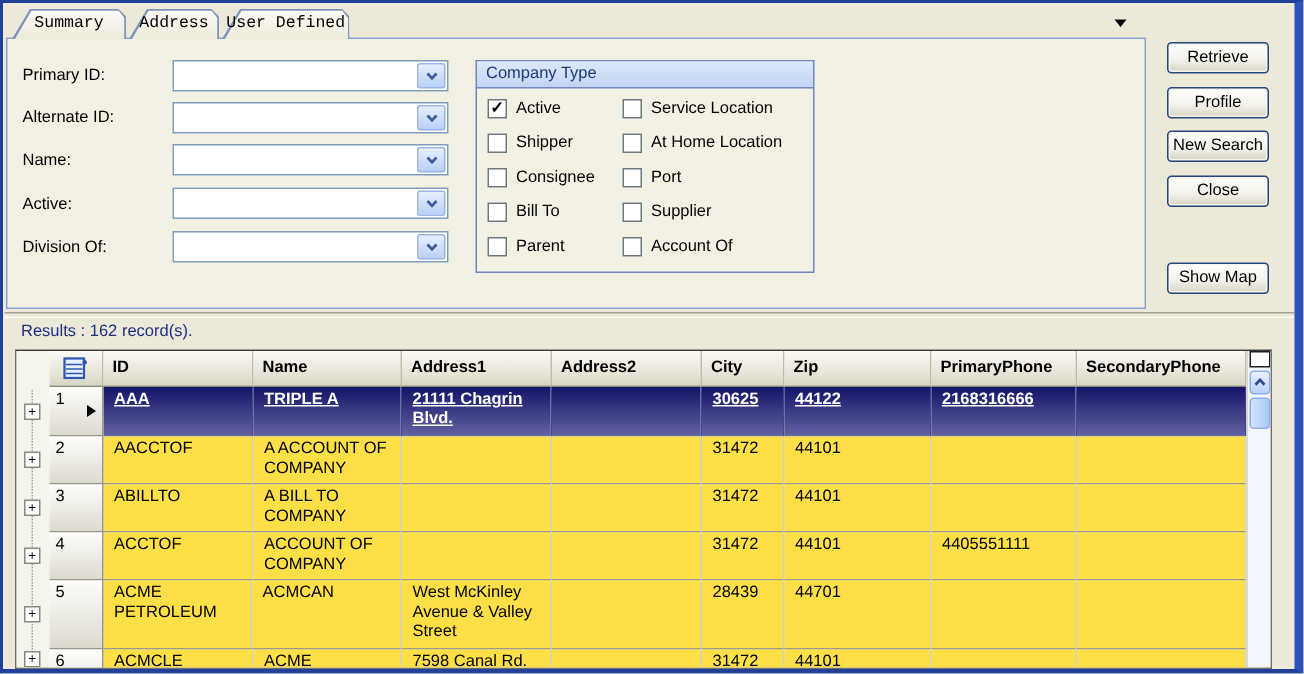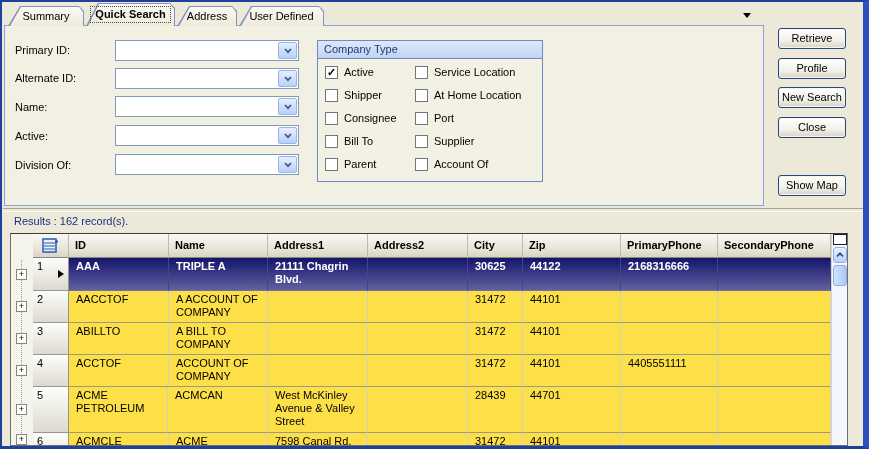--- a/index.html
+++ b/index.html
@@ -8,21 +8,21 @@
   .frame{position:absolute;inset:0;border-top:2px solid #21409c;border-left:2px solid #21409c;
          border-bottom:3px solid #21409c;border-right:6px solid #2d50bd;pointer-events:none;z-index:60;}
 
   
   .tabstrip{position:absolute;left:8px;top:3px;height:23px;display:flex;align-items:flex-end;z-index:10;}
   .tab{position:relative;height:20px;margin-right:2px;cursor:default;}
   .tab::before{content:"";position:absolute;inset:0;background:#7e93bd;
        clip-path:polygon(12px 0,calc(100% - 5px) 0,100% 5px,100% 100%,0 100%);}
   .tab::after{content:"";position:absolute;inset:0;background:linear-gradient(#fbfaf5,#eeeadb);
        clip-path:polygon(13px 1px,calc(100% - 5px) 1px,calc(100% - 1px) 6px,calc(100% - 1px) 100%,2px 100%);}
-  .tab .lbl{position:relative;z-index:2;display:block;text-align:center;padding-top:4px;white-space:nowrap;}
+  .tab .lbl{position:relative;z-index:2;display:block;text-align:center;padding-top:4px;white-space:nowrap;font-family:Liberation Mono, monospace;}
   .tab.active{height:23px;z-index:12;}
   .tab.active::after{clip-path:polygon(13px 1px,calc(100% - 5px) 1px,calc(100% - 1px) 6px,calc(100% - 1px) 100%,2px 100%);}
   .tab.active .lbl{font-weight:bold;padding-top:5px;}
   .tab.active .lbl span{outline:1px dotted #4a4a4a;padding:1px 4px 2px 4px;}
   .w-summary{width:76px}.w-quick{width:89px}.w-address{width:60px}.w-user{width:85px}
   .tab-overflow{position:absolute;left:743px;top:13px;width:0;height:0;
        border-left:4px solid transparent;border-right:4px solid transparent;border-top:5px solid #000;cursor:pointer;}
 
   
   .panel{position:absolute;left:4px;top:25px;width:760px;height:181px;background:#f2f0e3;
@@ -74,21 +74,21 @@
   .c-city{width:55px}.c-zip{width:98px}.c-pp{width:97px}.c-sp{width:113px}
 
   .rows{position:absolute;left:22px;top:24px;width:798px;}
   .grow{display:flex;cursor:pointer;}
   .h1{height:33px}.h2{height:32px}.h3{height:32px}.h4{height:32px}.h5{height:46px}.h6{height:40px}
   .rh{box-sizing:border-box;width:36px;flex:none;position:relative;padding:2px 0 0 4px;
       background:linear-gradient(#fdfdfb,#dcdacf);border-right:1px solid #989688;border-bottom:1px solid #989688;}
   .cell{box-sizing:border-box;flex:none;padding:2px 3px 0 7px;line-height:13px;overflow:hidden;
         background:#fde047;border-right:1px solid #d3d1c7;border-bottom:1px solid #9b998d;word-wrap:break-word;}
   .sel .cell{background:linear-gradient(#14146b,#6161a0);color:#fff;font-weight:bold;
-             border-right-color:#44448a;border-bottom-color:#6f6fa6;}
+             border-right-color:#44448a;border-bottom-color:#6f6fa6;text-decoration:underline;}
   .marker{position:absolute;right:4px;top:50%;margin-top:-4px;width:0;height:0;
           border-left:6px solid #000;border-top:4px solid transparent;border-bottom:4px solid transparent;}
 
   
   .sb{position:absolute;left:820px;top:0;bottom:0;width:16px;background:#f3f6fd;
       border-left:1px solid #d9d6cb;box-sizing:border-box;}
   .sb-corner{position:absolute;left:1px;top:0;width:14px;height:11px;background:#fff;
       border:1px solid #1e1e1e;box-sizing:border-box;}
   .sb-up{position:absolute;left:1px;top:13px;width:14px;height:16px;border-radius:3px;cursor:pointer;
       background:linear-gradient(#eaf1fe,#b9d0f8);border:1px solid #8fade8;box-sizing:border-box;
@@ -98,23 +98,20 @@
 </style>
 </head>
 <body>
 
 <div class="window">
 
   <div class="tabstrip">
     <div class="tab w-summary">
       <span class="lbl">Summary</span>
     </div>
-    <div class="tab active w-quick">
-      <span class="lbl"><span>Quick Search</span></span>
-    </div>
     <div class="tab w-address">
       <span class="lbl">Address</span>
     </div>
     <div class="tab w-user">
       <span class="lbl">User Defined</span>
     </div>
   </div>
   <div class="tab-overflow"></div>
 
   <div class="panel">

